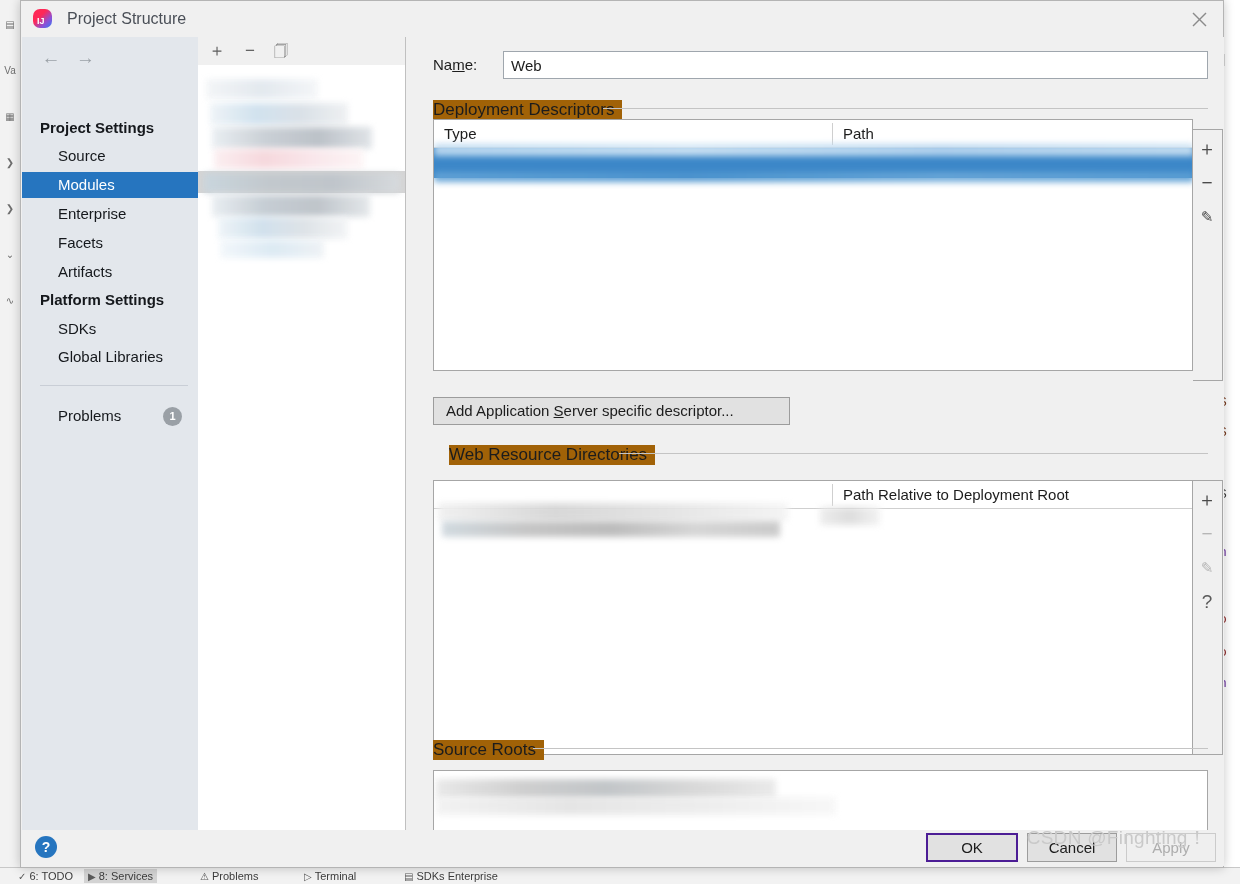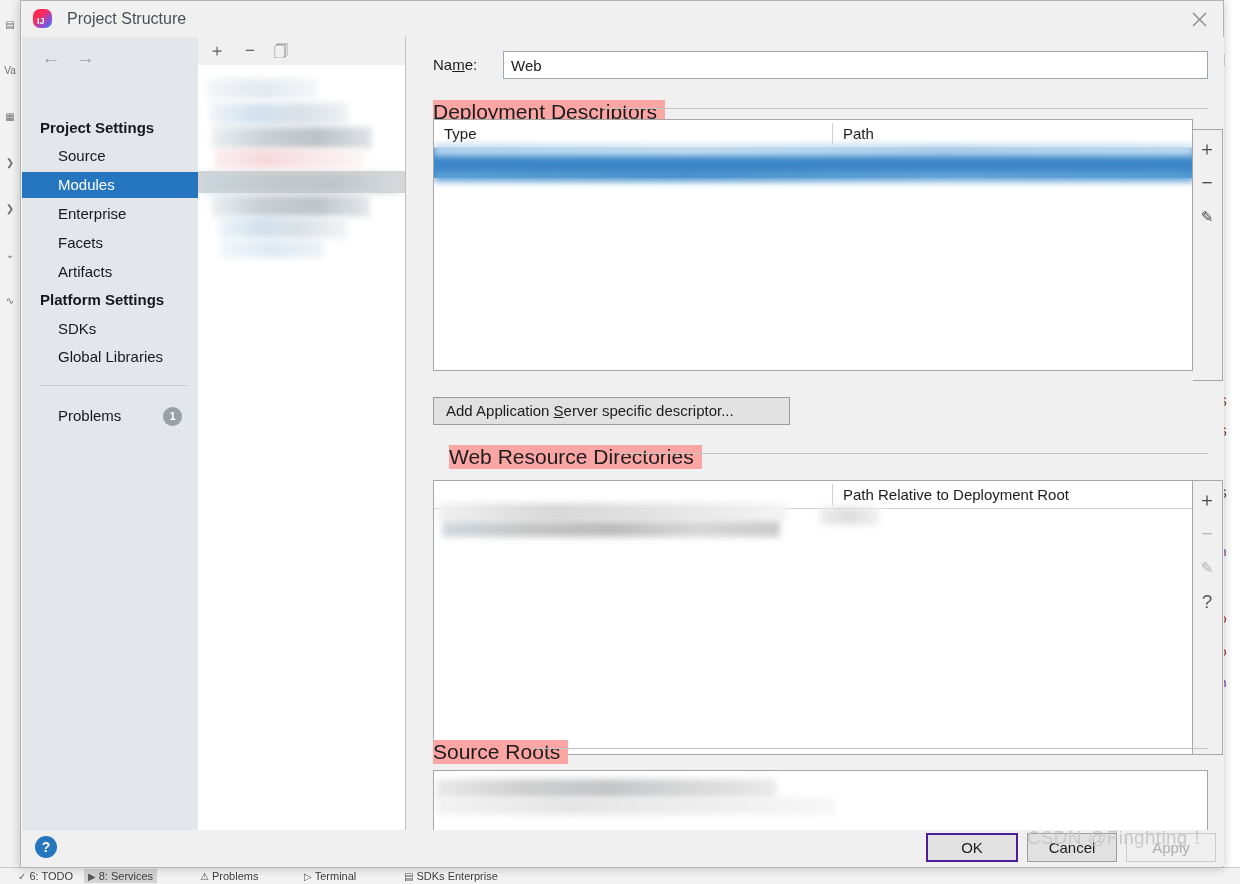--- a/index.html
+++ b/index.html
@@ -134,21 +134,21 @@
   }
   .name-label u{text-decoration:underline;}
   .name-input{
     position:absolute;left:70px;top:0;width:705px;height:28px;
     background:#ffffff;border:1px solid #9fa6ad;box-sizing:border-box;
     font-family:"Liberation Sans",sans-serif;font-size:15px;color:#1c1c1c;
     padding:0 7px;outline:none;
   }
 
   .section-title{
-    position:absolute;font-size:21px;color:#1c1c1c;background:#fca5a5;
+    position:absolute;font-size:17px;color:#1c1c1c;background:#a16207;
     padding-right:8px;white-space:nowrap;
   }
   .section-rule{position:absolute;height:1px;background:#c4c4c4;}
 
   .table-box{
     position:absolute;background:#ffffff;border:1px solid #a6a6a6;
     box-sizing:border-box;overflow:hidden;
   }
   .thead{
     position:absolute;left:0;top:0;width:100%;height:28px;

